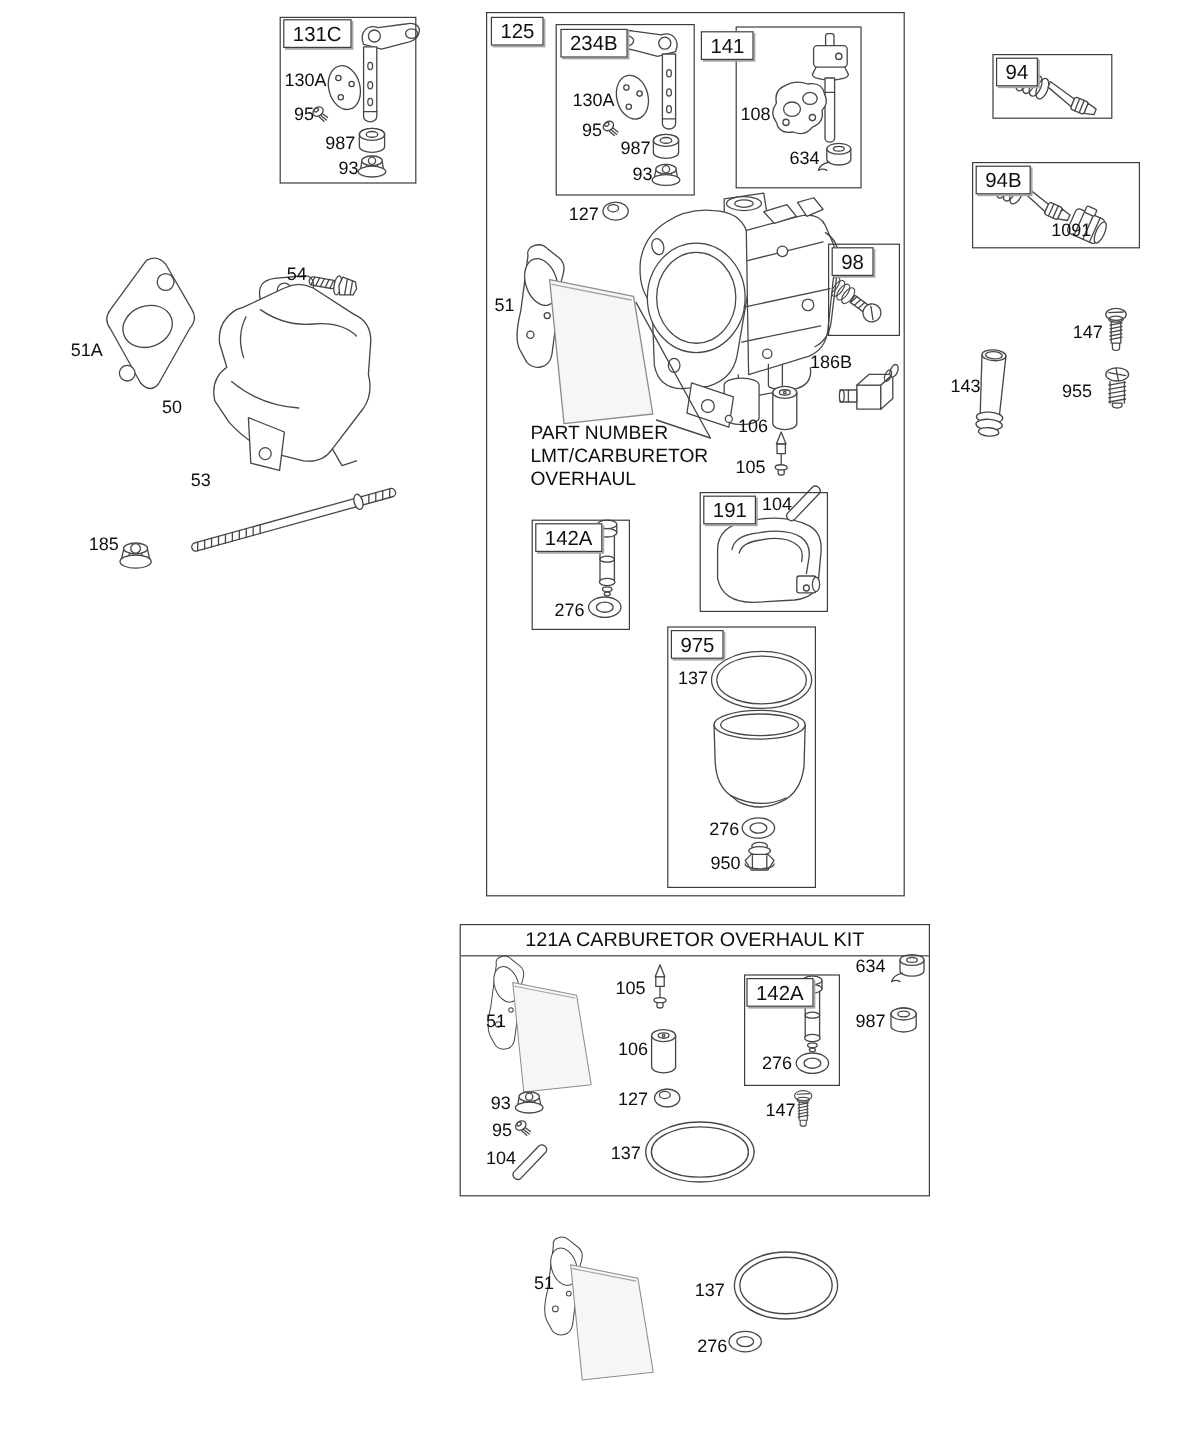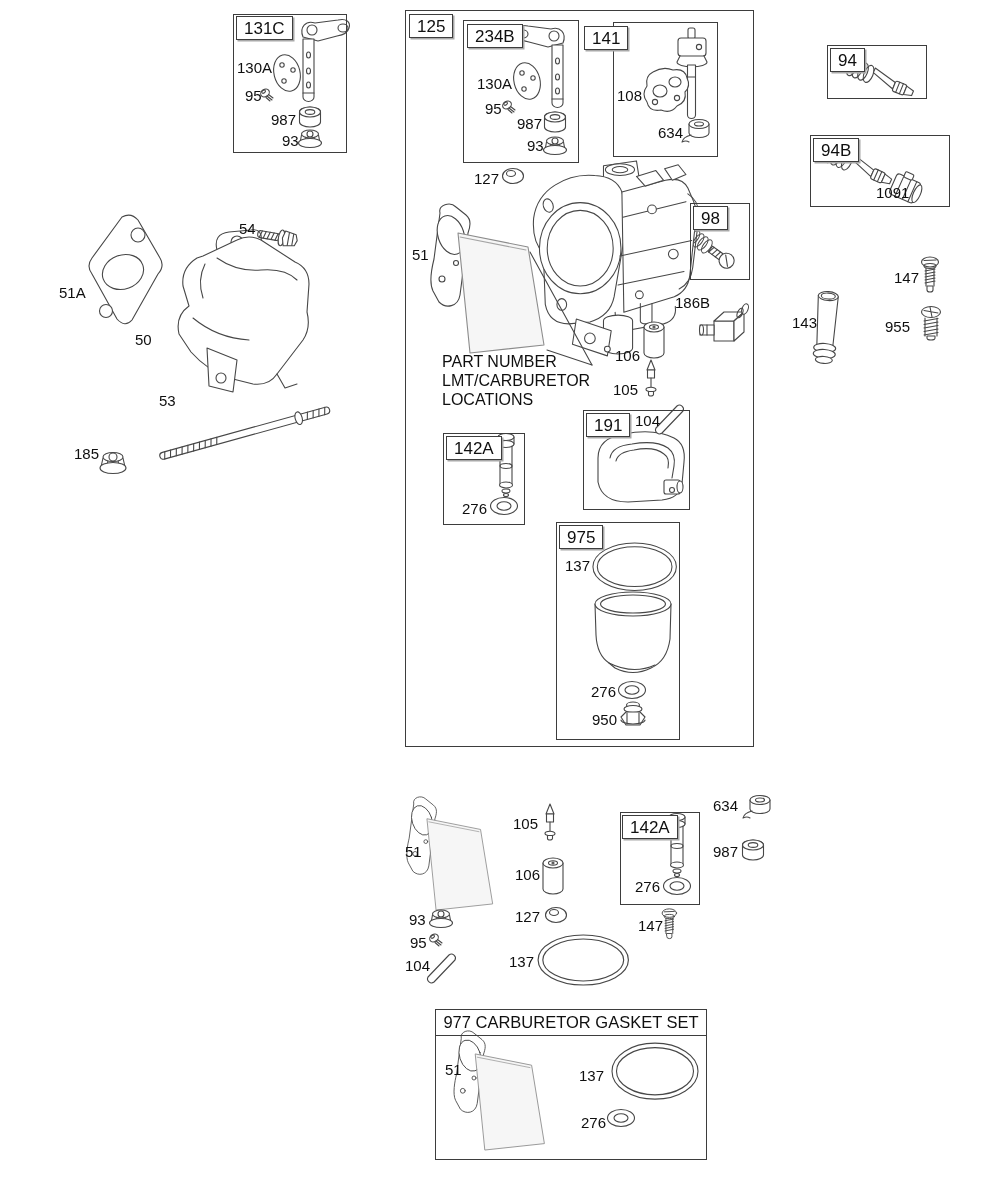--- a/index.html
+++ b/index.html
@@ -363,22 +363,22 @@
 <div class="box" style="left:463px;top:20px;width:114px;height:141px"></div>
 <div class="box" style="left:613px;top:22px;width:103px;height:133px"></div>
 <div class="box" style="left:827px;top:45px;width:98px;height:52px"></div>
 <div class="box" style="left:810px;top:135px;width:138px;height:70px"></div>
 <div class="box" style="left:690px;top:203px;width:58px;height:75px"></div>
 <div class="box" style="left:583px;top:410px;width:105px;height:98px"></div>
 <div class="box" style="left:443px;top:433px;width:80px;height:90px"></div>
 <div class="box" style="left:556px;top:522px;width:122px;height:216px"></div>
 <div class="box" style="left:620px;top:812px;width:78px;height:91px"></div>
 
-<div class="kit-box" style="left:435px;top:1009px;width:270px;height:149px">
-  <div class="kit-title">977 CARBURETOR GASKET SET</div>
+<div class="kit-box" style="left:383px;top:770px;width:390px;height:225px">
+  <div class="kit-title">121A CARBURETOR OVERHAUL KIT</div>
 </div>
 
 <div class="tag" style="left:236px;top:16px">131C</div>
 <div class="tag" style="left:409px;top:14px">125</div>
 <div class="tag" style="left:467px;top:24px">234B</div>
 <div class="tag" style="left:584px;top:26px">141</div>
 <div class="tag" style="left:830px;top:48px">94</div>
 <div class="tag" style="left:813px;top:138px">94B</div>
 <div class="tag" style="left:693px;top:206px">98</div>
 <div class="tag" style="left:586px;top:413px">191</div>
@@ -401,21 +401,21 @@
 
 <span class="plabel" style="left:876px;top:185px">1091</span>
 
 <span class="plabel" style="left:474px;top:171px">127</span>
 <span class="plabel" style="left:412px;top:247px">51</span>
 <span class="plabel" style="left:675px;top:295px">186B</span>
 <span class="plabel" style="left:615px;top:348px">106</span>
 <span class="plabel" style="left:613px;top:382px">105</span>
 <span class="note" style="left:442px;top:352px">PART NUMBER</span>
 <span class="note" style="left:442px;top:371px">LMT/CARBURETOR</span>
-<span class="note" style="left:442px;top:390px">LOCATIONS</span>
+<span class="note" style="left:442px;top:390px">OVERHAUL</span>
 
 <span class="plabel" style="left:635px;top:413px">104</span>
 <span class="plabel" style="left:462px;top:501px">276</span>
 <span class="plabel" style="left:565px;top:558px">137</span>
 <span class="plabel" style="left:591px;top:684px">276</span>
 <span class="plabel" style="left:592px;top:712px">950</span>
 
 <span class="plabel" style="left:239px;top:221px">54</span>
 <span class="plabel" style="left:59px;top:285px">51A</span>
 <span class="plabel" style="left:135px;top:332px">50</span>

